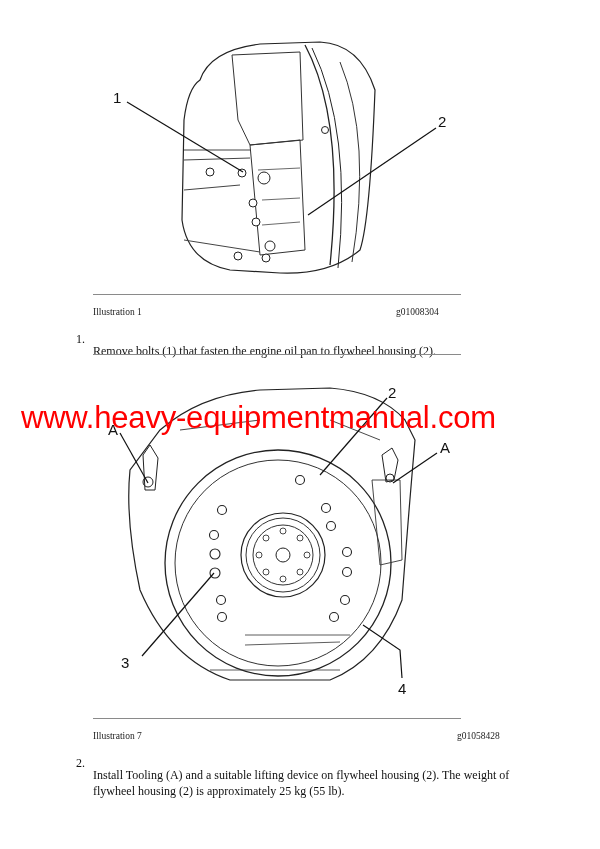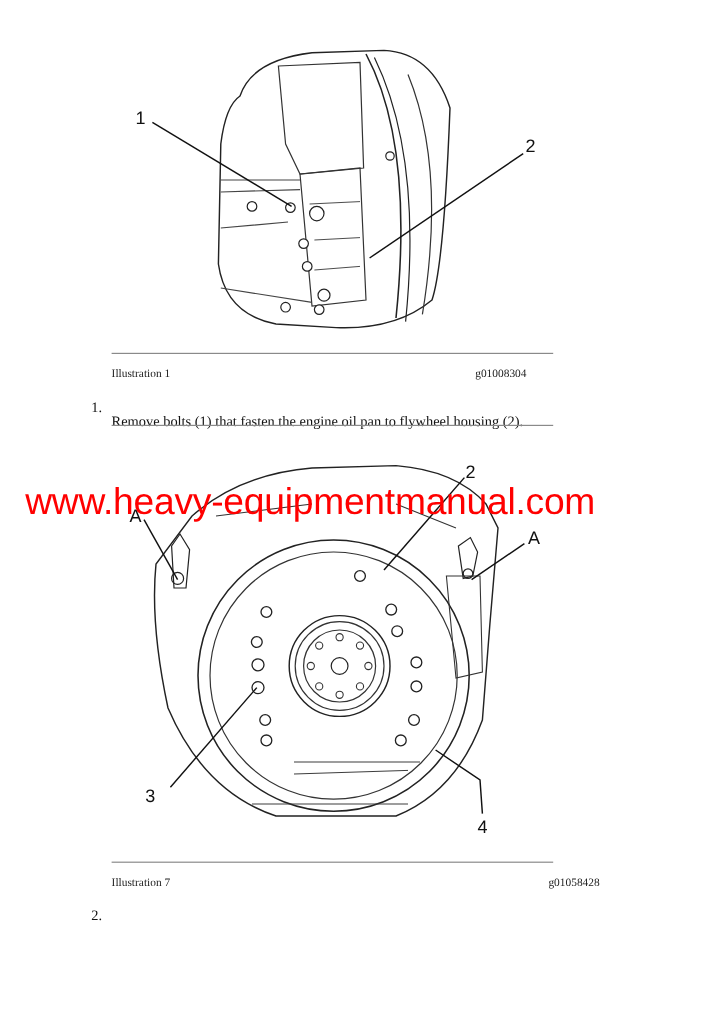--- a/index.html
+++ b/index.html
@@ -120,13 +120,14 @@
 </div>
 
 <div class="watermark">www.heavy-equipmentmanual.com</div>
 
 <div class="rule" style="top:718px;"></div>
 <div class="caption" style="left:93px;top:731px;">Illustration 7</div>
 <div class="caption" style="left:414px;top:731px;margin-left:43px;">g01058428</div>
 
 <div class="step" style="left:76px;top:755px;width:480px;height:34px;">
   <span class="num">2.</span>
+  <span class="txt">Install Tooling (A) and a suitable lifting device on flywheel housing (2). The weight of flywheel housing (2) is approximately 25 kg (55 lb).</span>
 </div>
 
 </body></html>

